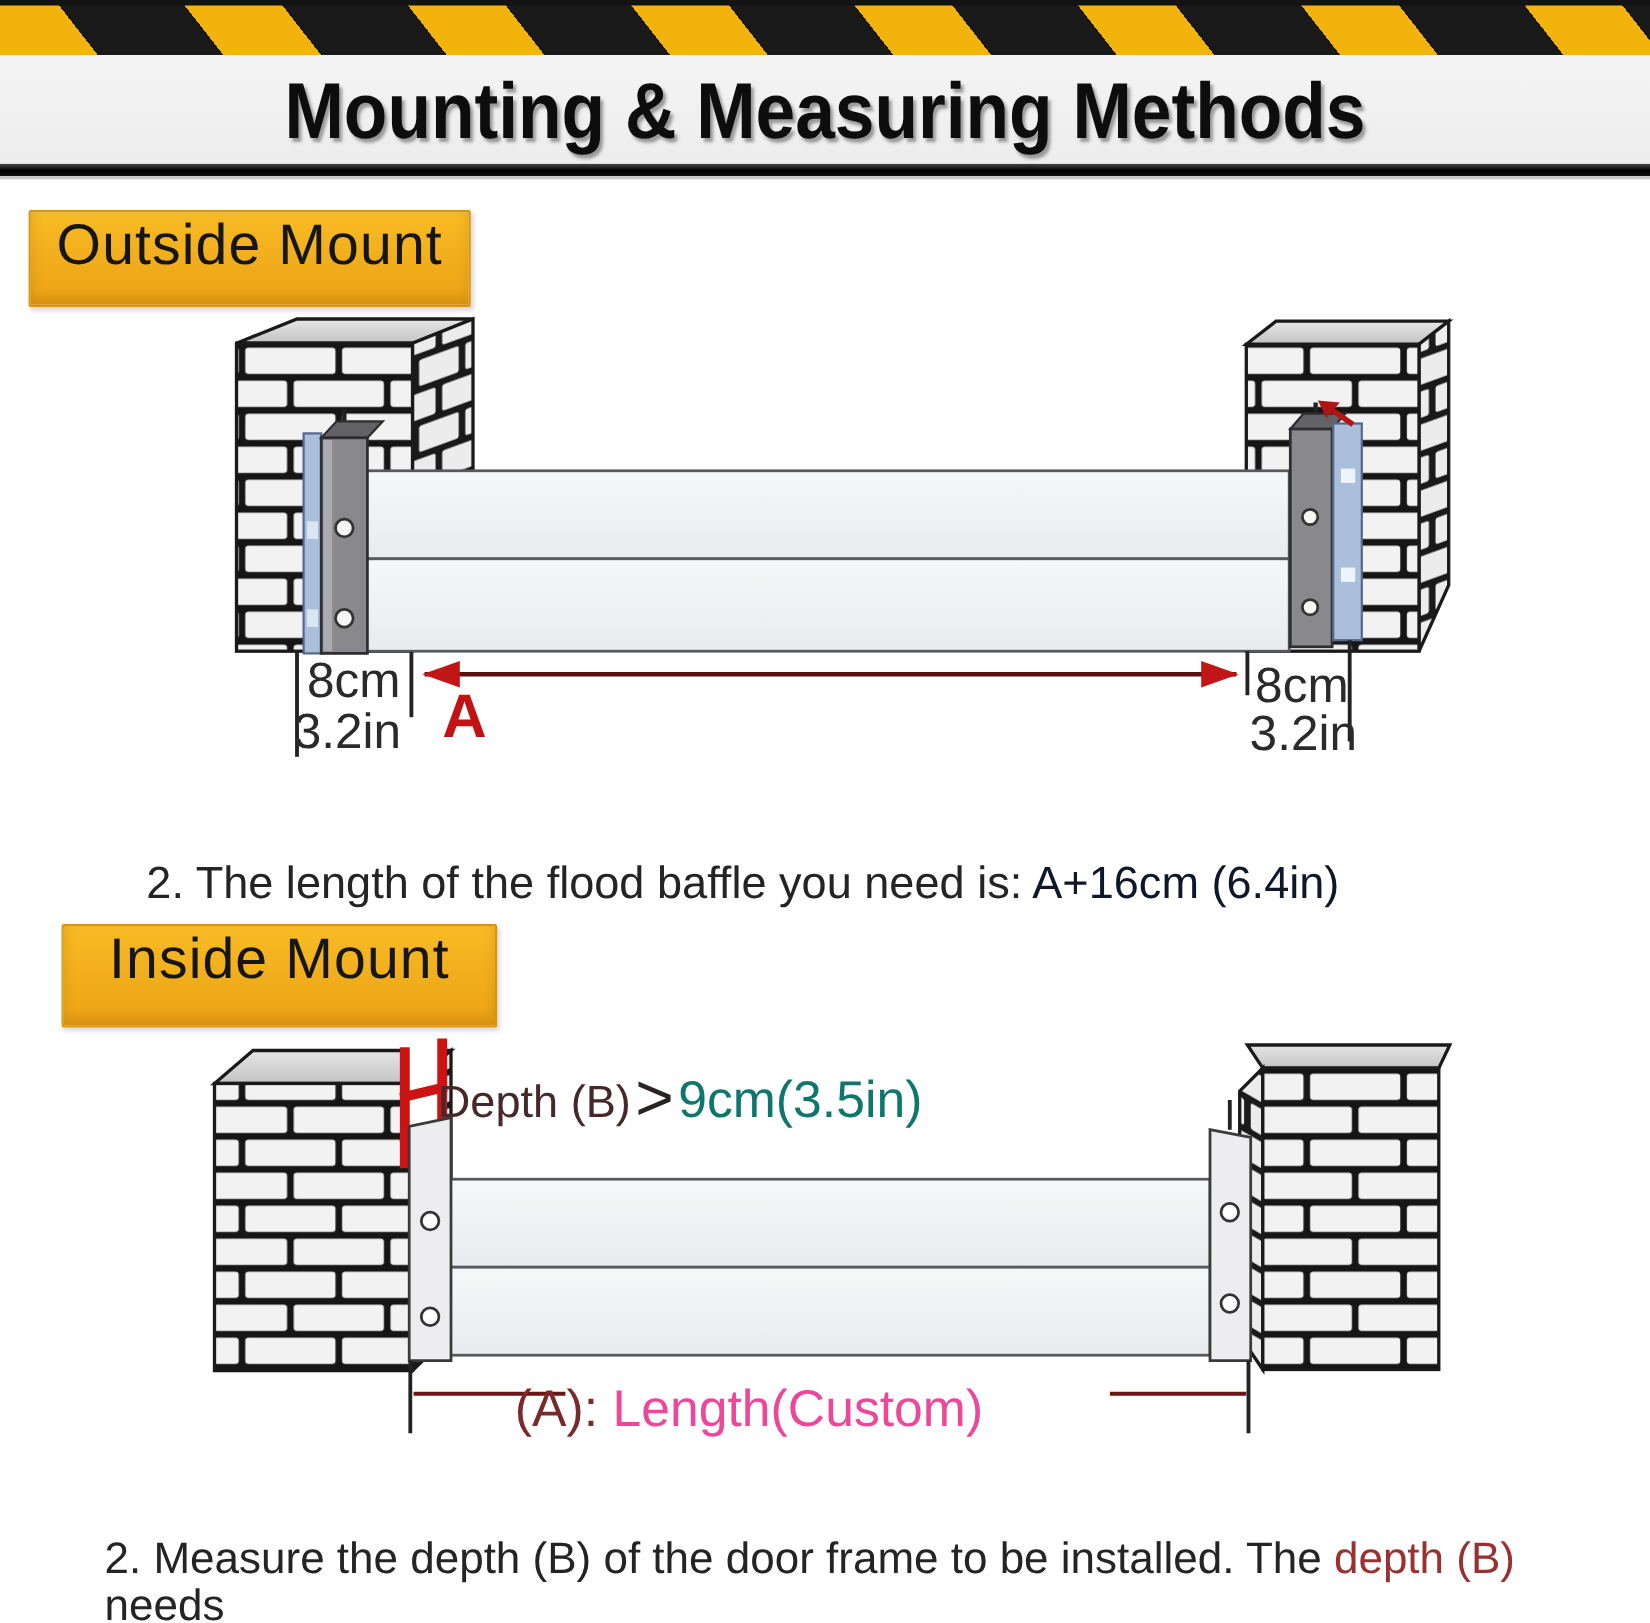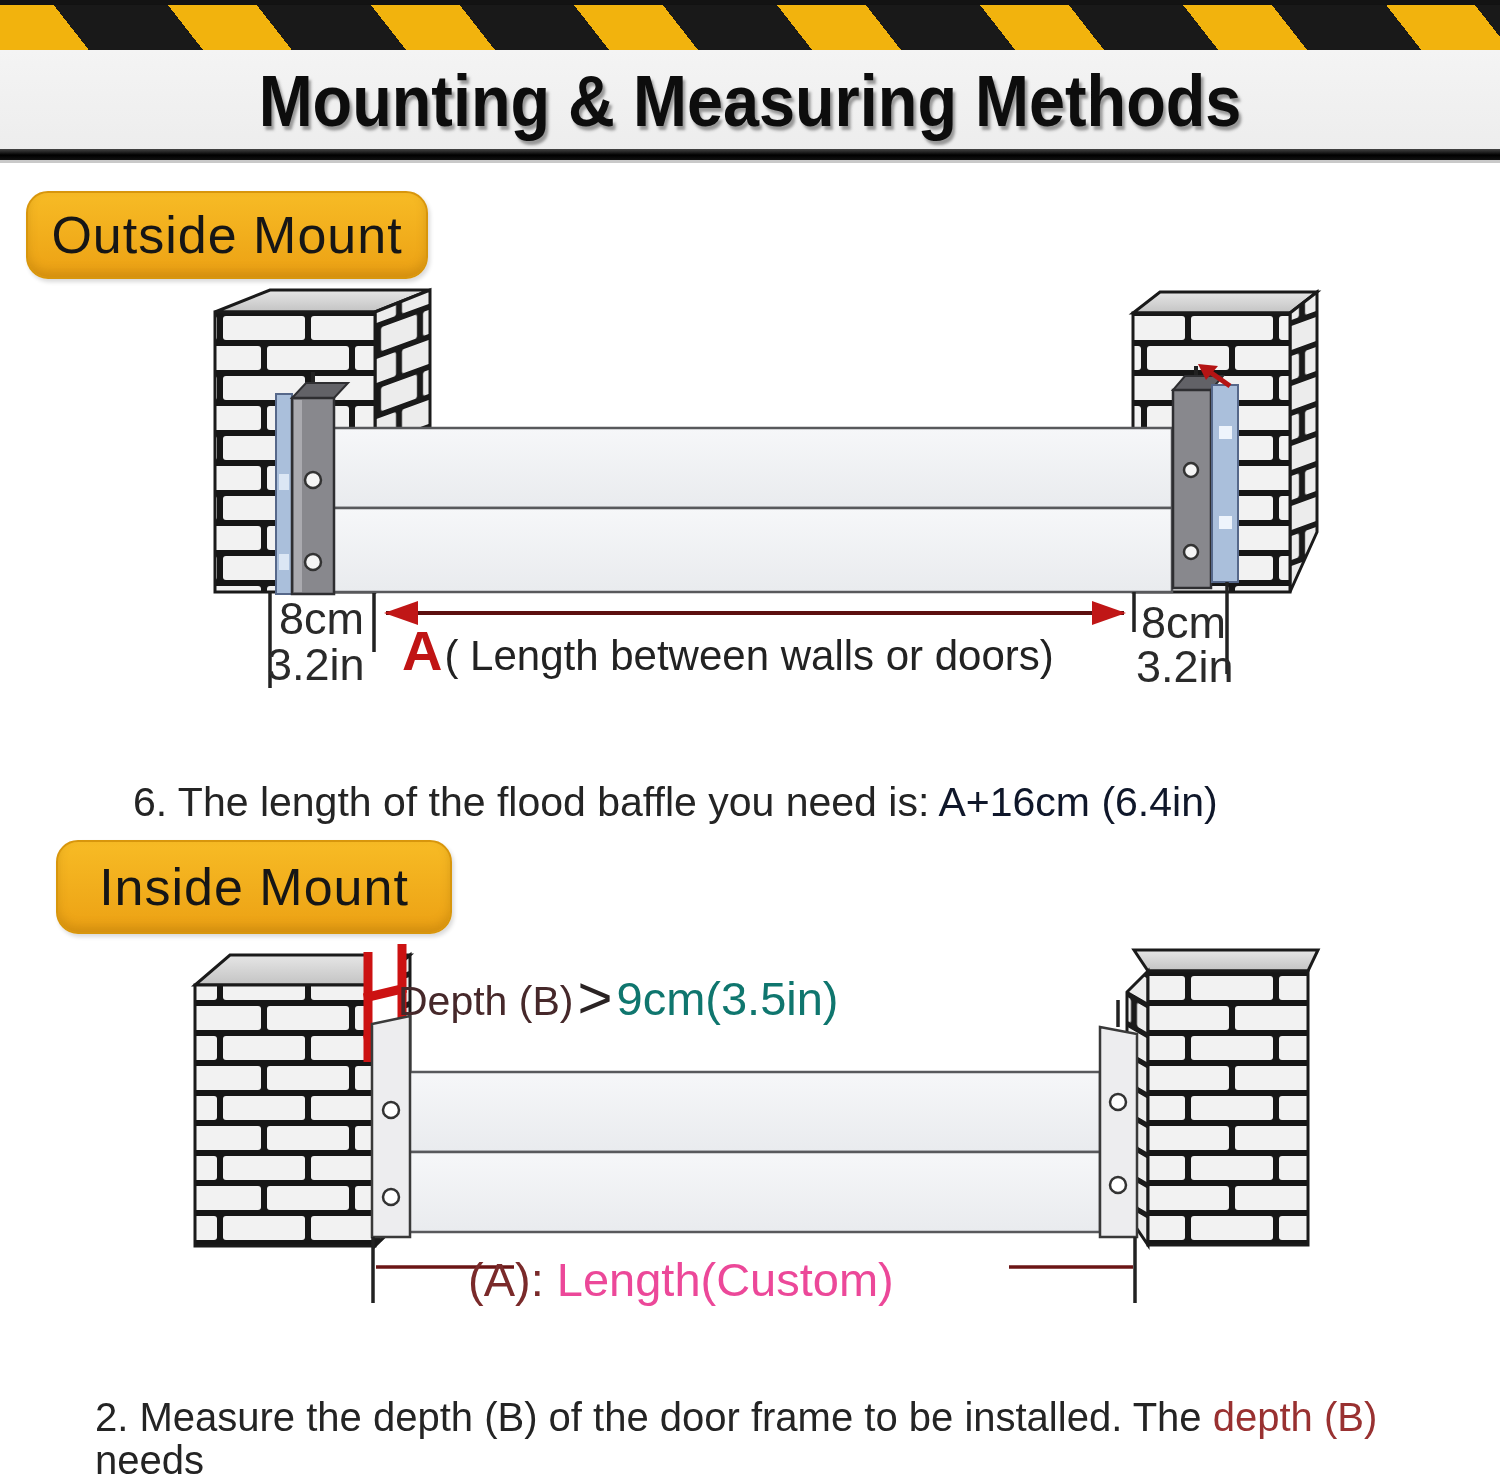--- a/index.html
+++ b/index.html
@@ -15,22 +15,22 @@
   .title-banner{left:0;top:50px;width:1500px;height:100px;
       background:linear-gradient(#f4f4f4,#ededed);}
   .page-title{left:0;top:60px;width:1500px;text-align:center;
       font-size:72px;font-weight:bold;letter-spacing:0px;color:#0d0d0d;
       transform:scaleX(.9);transform-origin:center;
       text-shadow:3px 4px 3px rgba(80,80,80,.55);white-space:nowrap;}
   .title-bar{left:0;top:149px;width:1500px;height:11px;
       background:linear-gradient(#454545,#000 55%,#111);border-bottom:3px solid #c9c9c9;}
 
   
-  .badge{border-radius:22px;background:linear-gradient(#f7bb25,#eca114);
-      border:2px solid #d8960c;display:flex;align-items:center;justify-content:center;
+  .badge{border-radius:2px;background:linear-gradient(#f7bb25,#eca114);
+      border:2px solid #d8960c;display:flex;justify-content:center;
       box-shadow:inset 0 -6px 10px rgba(140,90,0,.25), 2px 3px 4px rgba(0,0,0,.15);}
   .badge span{font-size:52px;color:#161616;letter-spacing:1px;}
   .badge-outside{left:26px;top:191px;width:398px;height:84px;}
   .badge-inside{left:30px;top:840px;width:392px;height:90px;margin-left:26px;}
 
   
   .svg-outside{left:0;top:282px;width:1500px;height:420px;}
   .svg-inside{left:0;top:942px;width:1500px;height:420px;}
 
   
@@ -142,27 +142,26 @@
       <polygon points="1126,331 1092,319 1092,343" fill="#c01616"></polygon>
       <line x1="1134" y1="310" x2="1134" y2="350" stroke="#222" stroke-width="3.5"></line>
       <line x1="1227" y1="300" x2="1227" y2="392" stroke="#222" stroke-width="3.5"></line>
     </g>
   </svg>
 
   <div class="abs dim" style="left:279px;top:593px;">8cm</div>
   <div class="abs dim" style="left:267px;top:639px;">3.2in</div>
   <div class="abs arrow-label" style="left:402px;top:618px;">
     <span class="big-a">A</span>
-    <span class="rest">( Length between walls or doors)</span>
   </div>
   <div class="abs dim" style="left:1141px;top:597px;">8cm</div>
   <div class="abs dim" style="left:1136px;top:641px;">3.2in</div>
 
   <div class="abs step" style="left:133px;top:779px;">
-    <span>6. The length of the flood baffle you need is: </span><span class="hl">A+16cm (6.4in)</span>
+    <span>2. The length of the flood baffle you need is: </span><span class="hl">A+16cm (6.4in)</span>
   </div>
 
   <div class="abs badge badge-inside">
     <span>Inside Mount</span>
   </div>
 
   <svg class="abs svg-inside" viewBox="0 0 1500 420">
     <defs>
       <pattern id="bkB" width="88" height="60" patternUnits="userSpaceOnUse">
         <rect width="88" height="60" fill="#161616"></rect>

